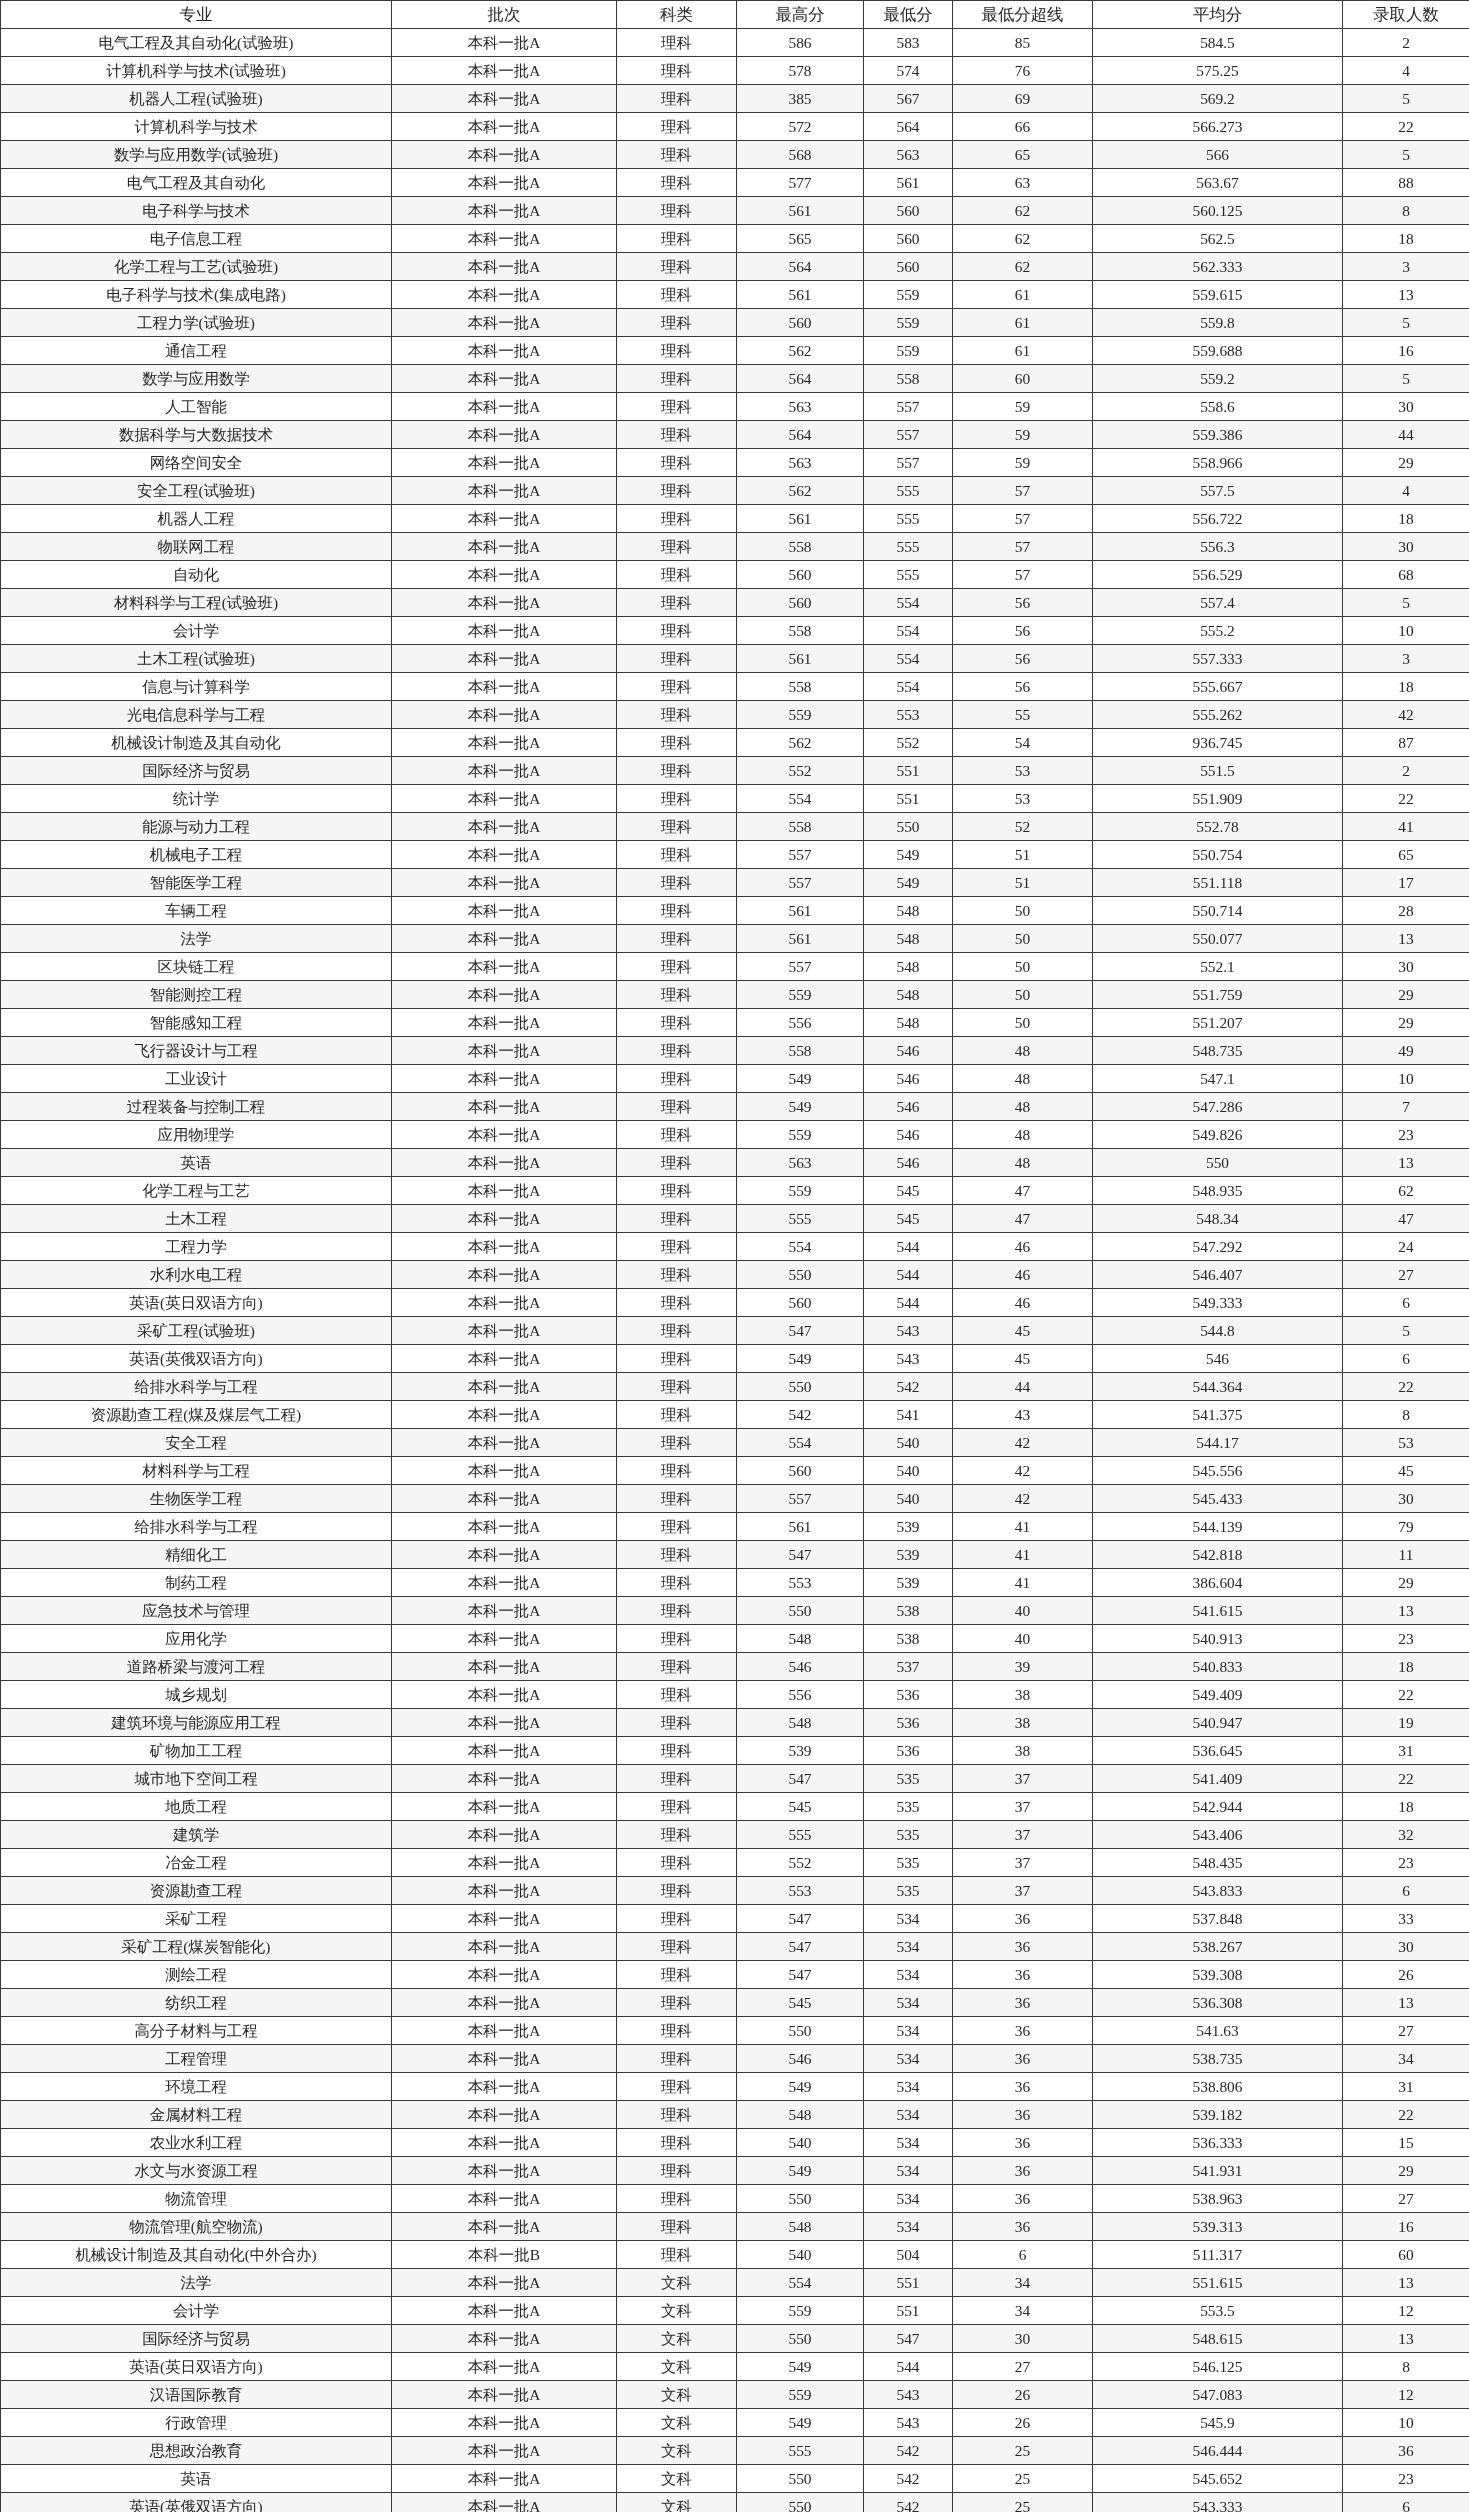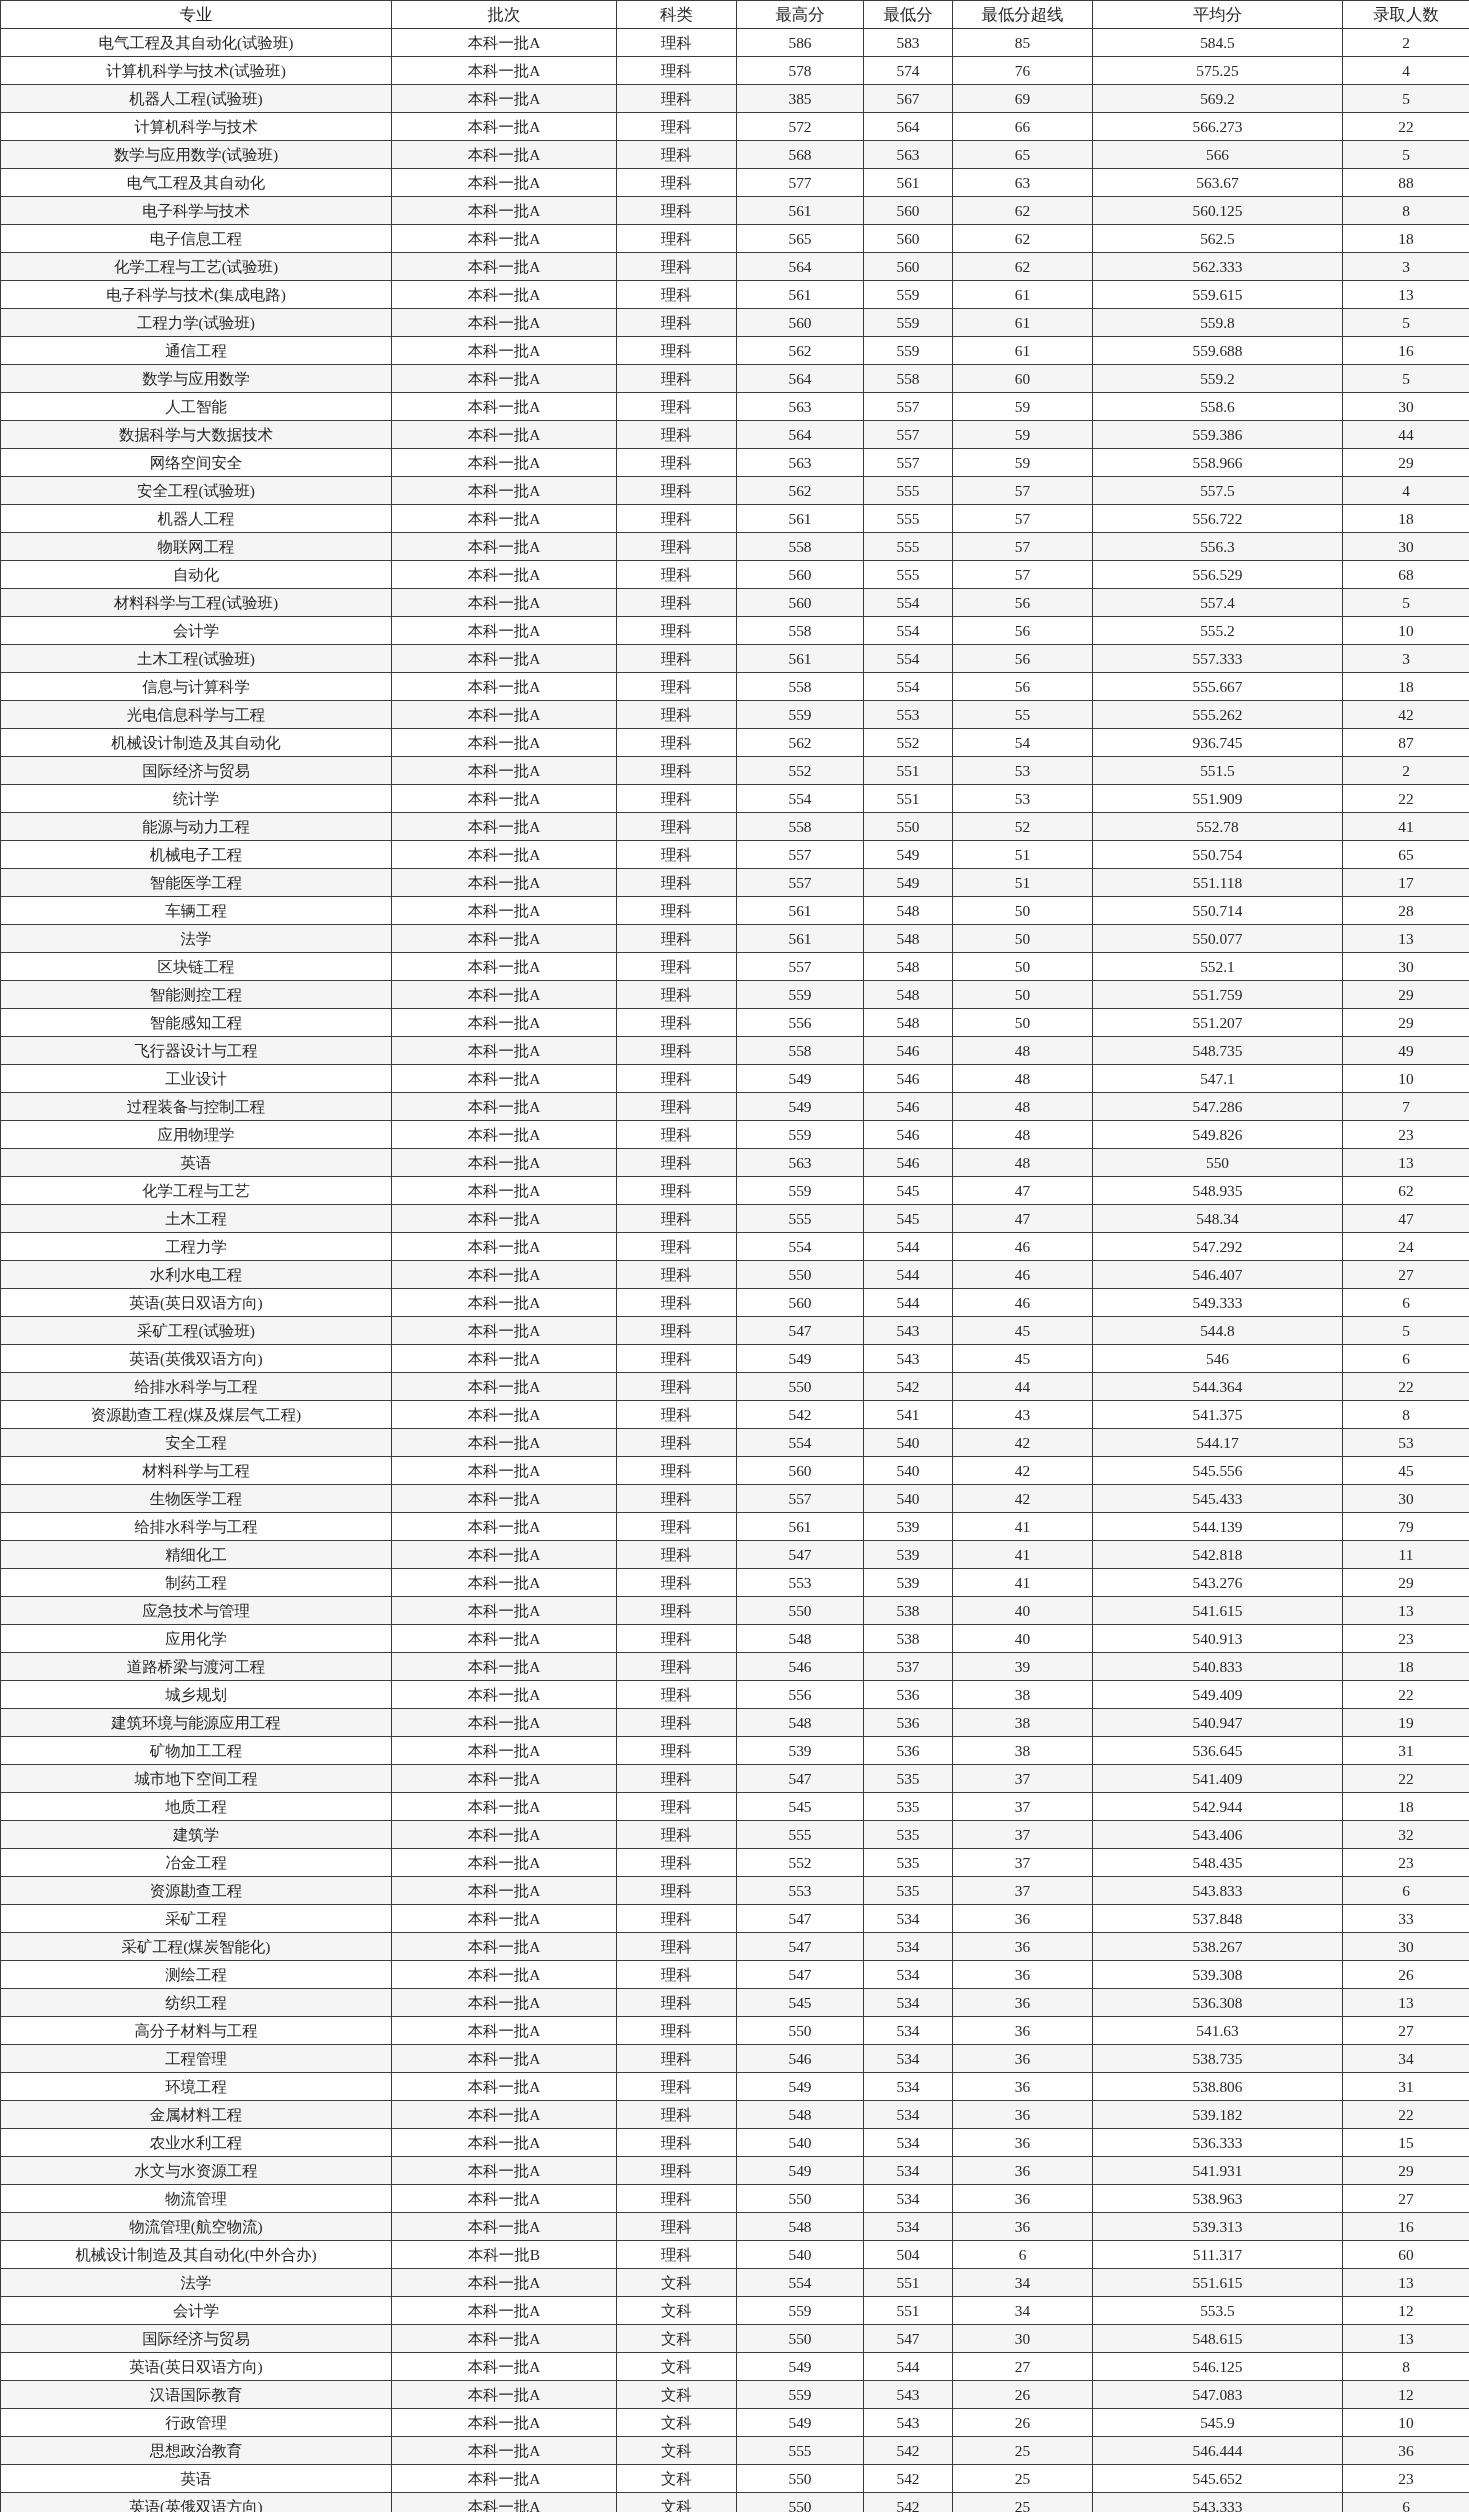--- a/index.html
+++ b/index.html
@@ -621,21 +621,21 @@
           <td>542.818</td>
           <td>11</td>
         </tr>
         <tr>
           <td>制药工程</td>
           <td>本科一批A</td>
           <td>理科</td>
           <td>553</td>
           <td>539</td>
           <td>41</td>
-          <td>543.276</td>
+          <td>386.604</td>
           <td>29</td>
         </tr>
         <tr>
           <td>应急技术与管理</td>
           <td>本科一批A</td>
           <td>理科</td>
           <td>550</td>
           <td>538</td>
           <td>40</td>
           <td>541.615</td>

